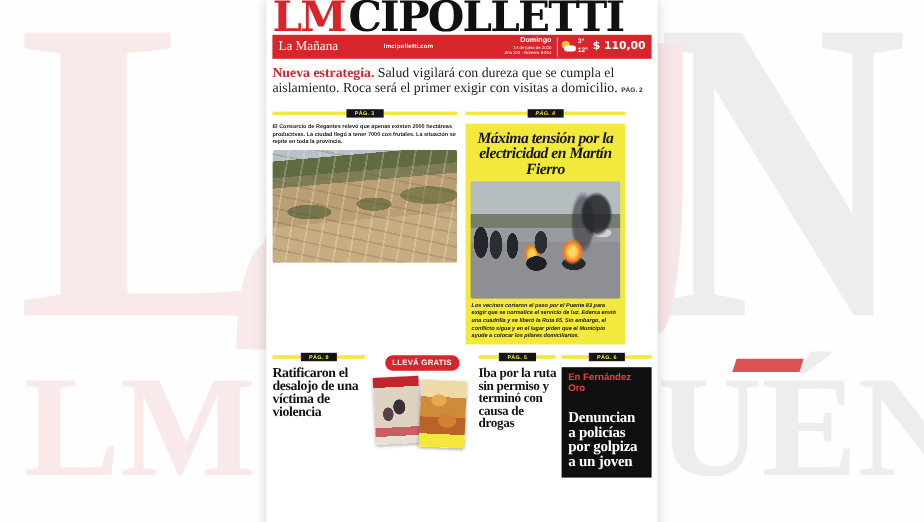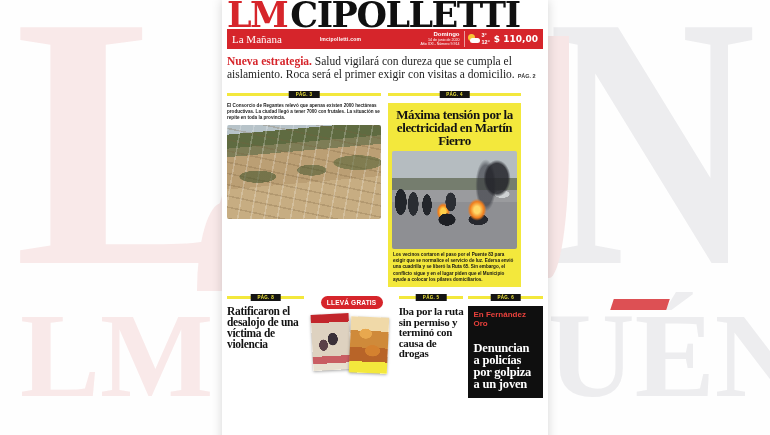--- a/index.html
+++ b/index.html
@@ -54,21 +54,21 @@
   h1 { font-family:"Liberation Serif", serif; font-weight:bold; font-size:32px;
        line-height:29px; letter-spacing:-.8px; color:#131313; }
   .deck { font-family:"Liberation Serif", serif; font-size:11.5px; line-height:13px;
           color:#1c1c1c; margin-top:5px; }
   .kicker { color:#d6252b; font-weight:bold; }
   .pageref { font-size:5.5px; font-weight:bold; color:#333;
              font-family:"Liberation Sans", sans-serif; }
 
   .midrow { display:flex; gap:7px; margin-top:10px; }
   .mcol-left  { width:154px; }
-  .mcol-right { width:133px; }
+  .mcol-right { width:133px;font-style:italic; }
   .rule { position:relative; height:3px; background:#f3e83c; margin-bottom:7px; }
   .tag  { position:absolute; left:50%; top:-2px; transform:translateX(-50%);
           background:#141414; color:#f3e83c; font-size:4.5px; font-weight:bold;
           padding:1px 7px; letter-spacing:.3px; white-space:nowrap; }
   h2 { font-family:"Liberation Serif", serif; font-weight:bold; color:#131313;
        font-size:15.5px; line-height:14.5px; letter-spacing:-.4px; margin:1px 0 4px; }
   .lead { font-size:4.6px; font-weight:bold; line-height:6px; color:#222;
           margin-bottom:4px; }
   .photo { border-radius:2px; }
   .photo-aerial { height:94px;

